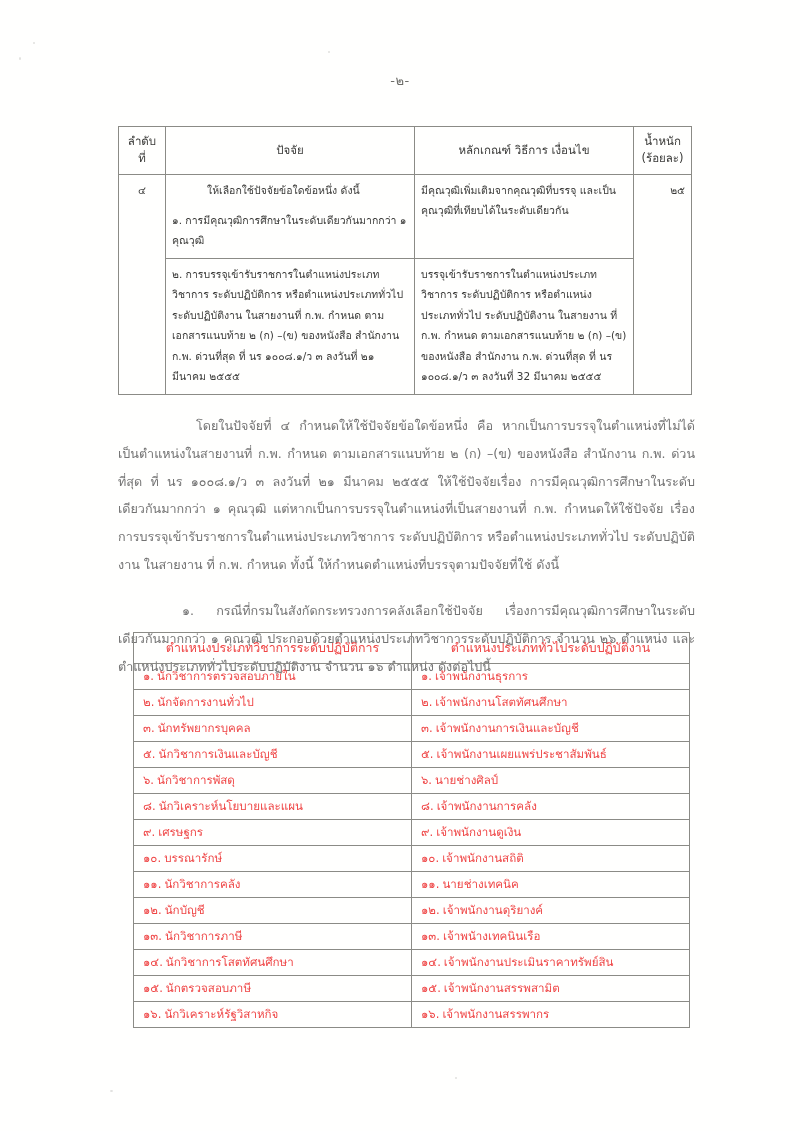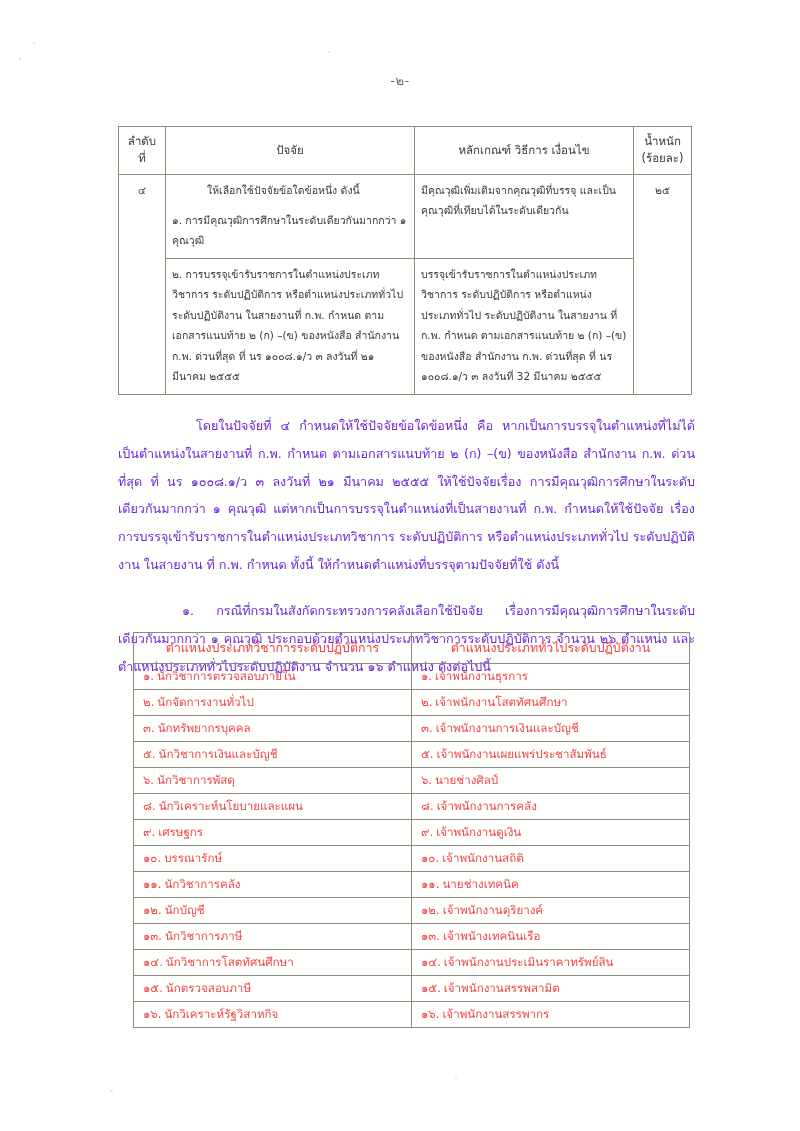--- a/index.html
+++ b/index.html
@@ -78,36 +78,36 @@
   .col-fac   { width: 249px; }
   .col-crit  { width: 219px; }
   .col-wt    { width: 58px; }
   .cell-seq {
     text-align: center;
     font-size: 11px;
     padding-top: 9px;
     vertical-align: top;
   }
   .cell-wt {
-    text-align: center;
+    text-align: right;
     font-size: 11px;
     padding-top: 9px;
     vertical-align: top;
   }
   .lead { display: block; margin-left: 35px; }
   .sub-item { display: block; margin-top: 10px; }
 
   
   .body-para {
     position: absolute;
     left: 118px;
     width: 577px;
     font-size: 12.6px;
     line-height: 2.22;
-    color: #6d28d9;
+    color: #737373;
     text-align: justify;
     text-justify: inter-word;
   }
   .indent { display: inline-block; width: 78px; }
   .indent-sm { display: inline-block; width: 64px; }
 
   #para-1 { top: 399px; }
   #para-2 { top: 584px; }
 
   

